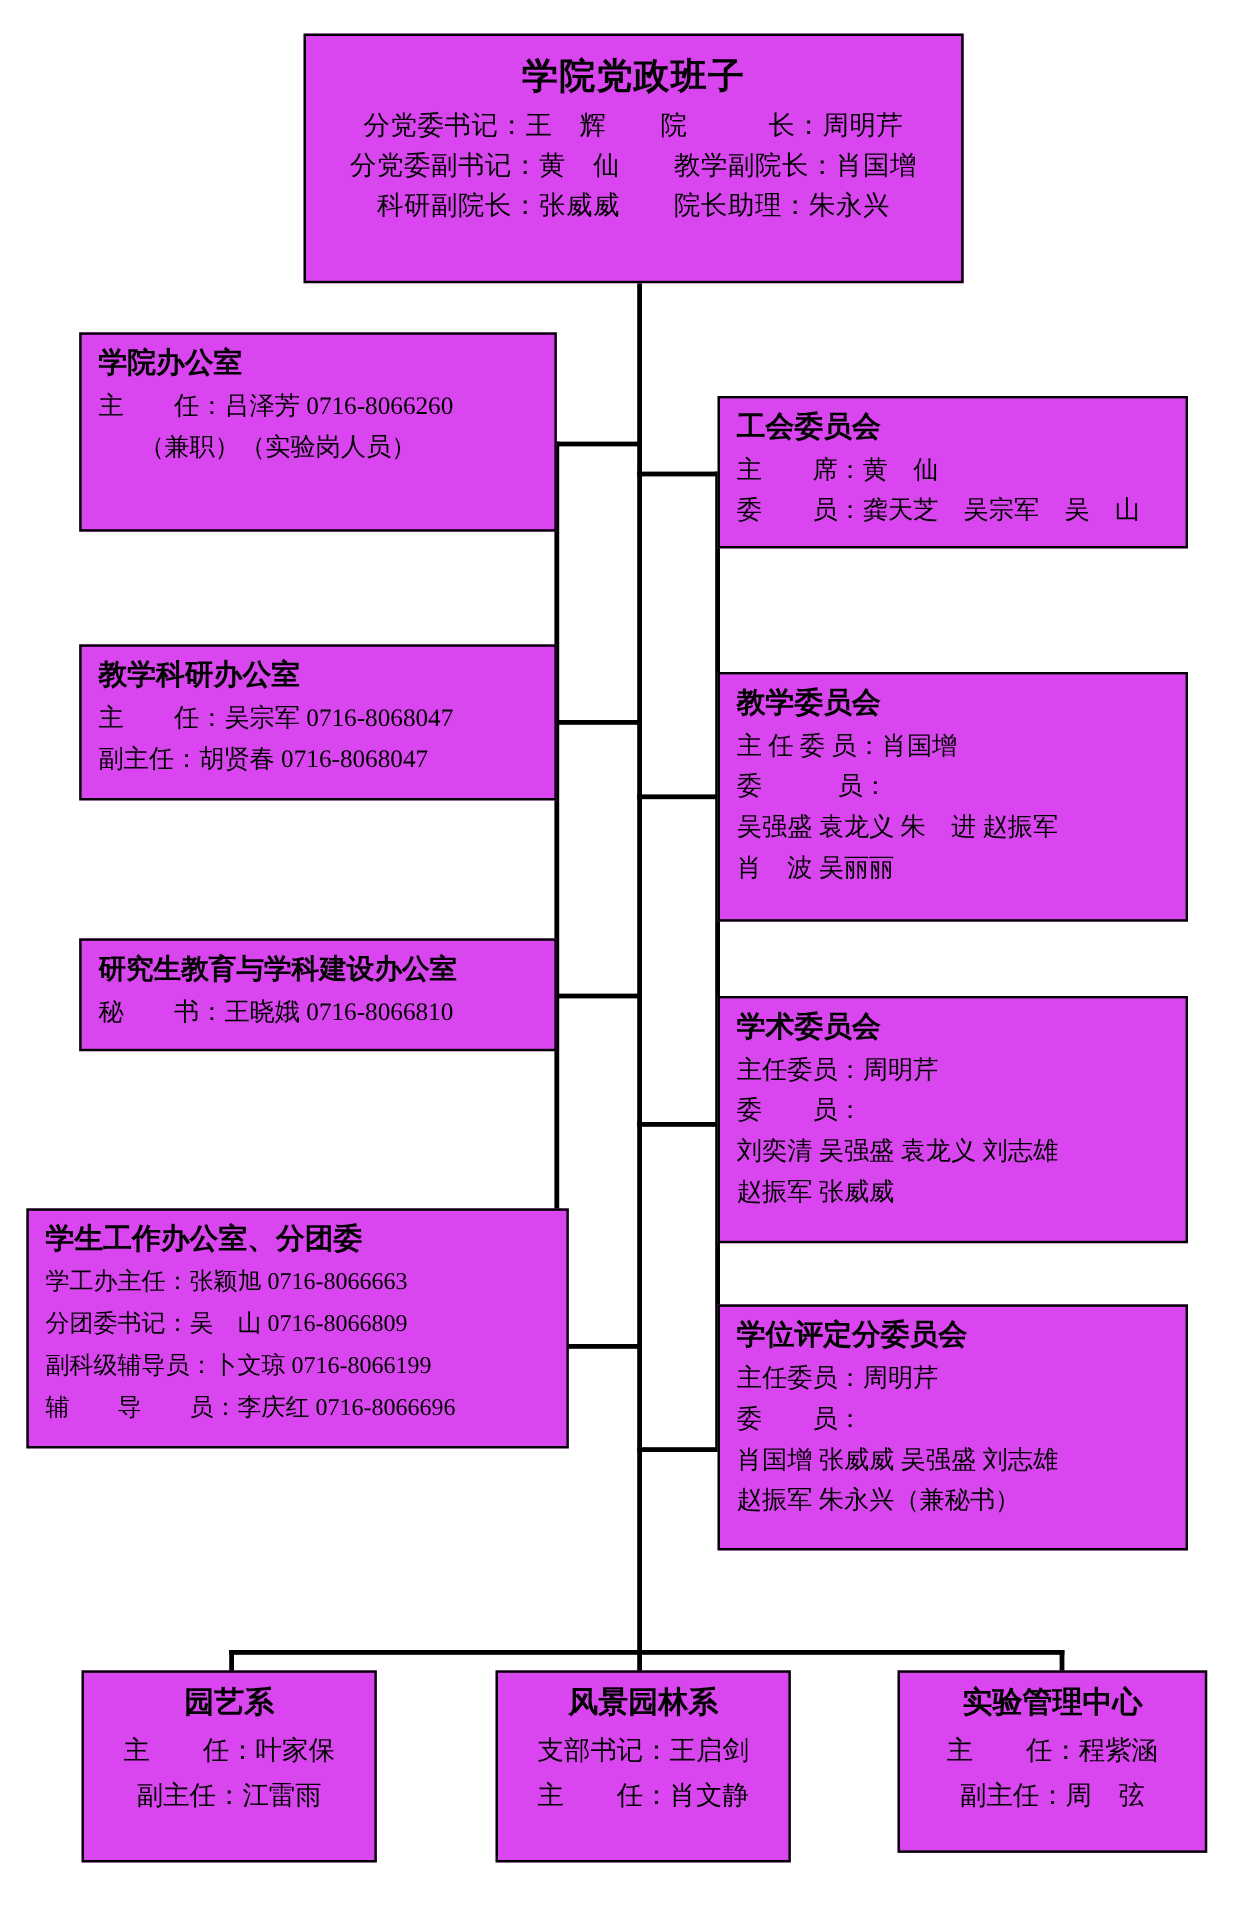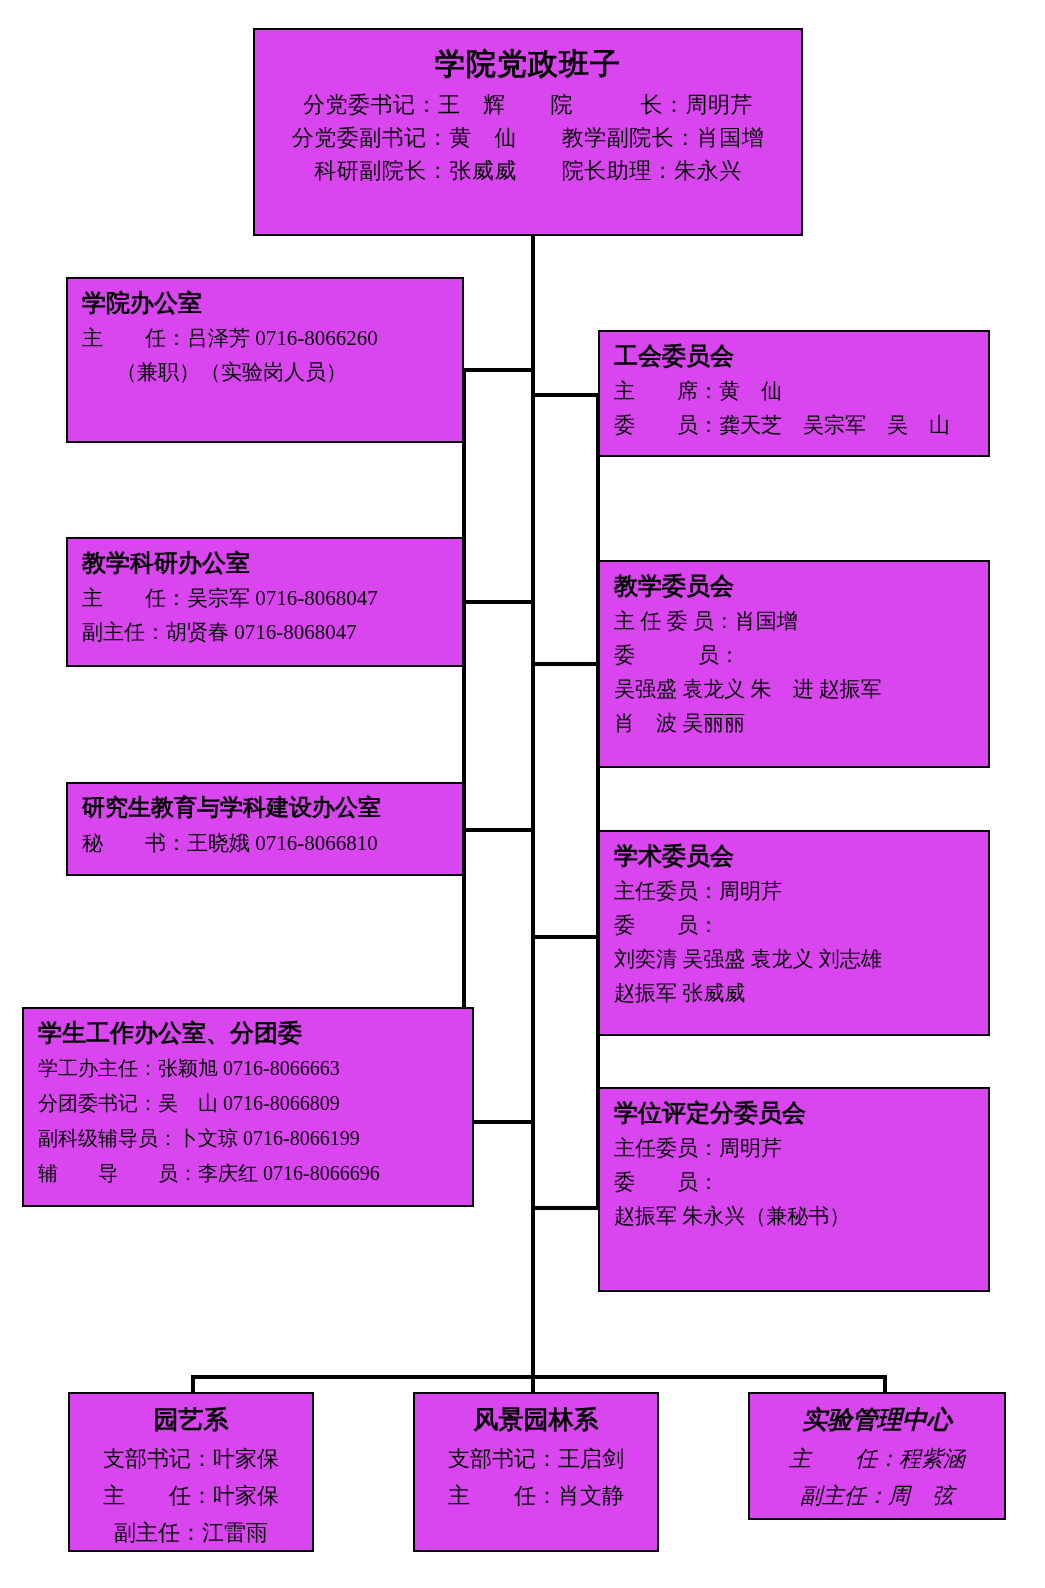--- a/index.html
+++ b/index.html
@@ -82,21 +82,21 @@
   .b-degree   { left: 598px; top: 1087px; width: 392px; height: 205px; }
   
   .dept {
     padding-top: 6px;
     text-align: center;
   }
   .dept .box-title { font-size: 25px; line-height: 40px; }
   .dept .box-line  { font-size: 22px; line-height: 37px; }
   .b-hort     { left: 68px;  top: 1392px; width: 246px; height: 160px; }
   .b-land     { left: 413px; top: 1392px; width: 246px; height: 160px; }
-  .b-lab      { left: 748px; top: 1392px; width: 258px; height: 128px; font-style: italic; }
+  .b-lab      { left: 748px; top: 1392px; width: 258px; height: 152px; }
   
   .ln {
     position: absolute;
     background: #000000;
     z-index: 1;
   }
   .v { width: 4px; }
   .h { height: 4px; }
 </style>
 </head>
@@ -175,26 +175,26 @@
     <div class="box-line">主任委员：周明芹</div>
     <div class="box-line">委　　员：</div>
     <div class="box-line">刘奕清 吴强盛 袁龙义 刘志雄</div>
     <div class="box-line">赵振军 张威威</div>
   </div>
 
   <div class="box panel b-degree">
     <div class="box-title">学位评定分委员会</div>
     <div class="box-line">主任委员：周明芹</div>
     <div class="box-line">委　　员：</div>
+    <div class="box-line">肖国增 张威威 吴强盛 刘志雄</div>
     <div class="box-line">赵振军 朱永兴（兼秘书）</div>
   </div>
 
   <div class="box dept b-hort">
     <div class="box-title">园艺系</div>
-    <div class="box-line">支部书记：叶家保</div>
     <div class="box-line">主　　任：叶家保</div>
     <div class="box-line">副主任：江雷雨</div>
   </div>
 
   <div class="box dept b-land">
     <div class="box-title">风景园林系</div>
     <div class="box-line">支部书记：王启剑</div>
     <div class="box-line">主　　任：肖文静</div>
   </div>
 

